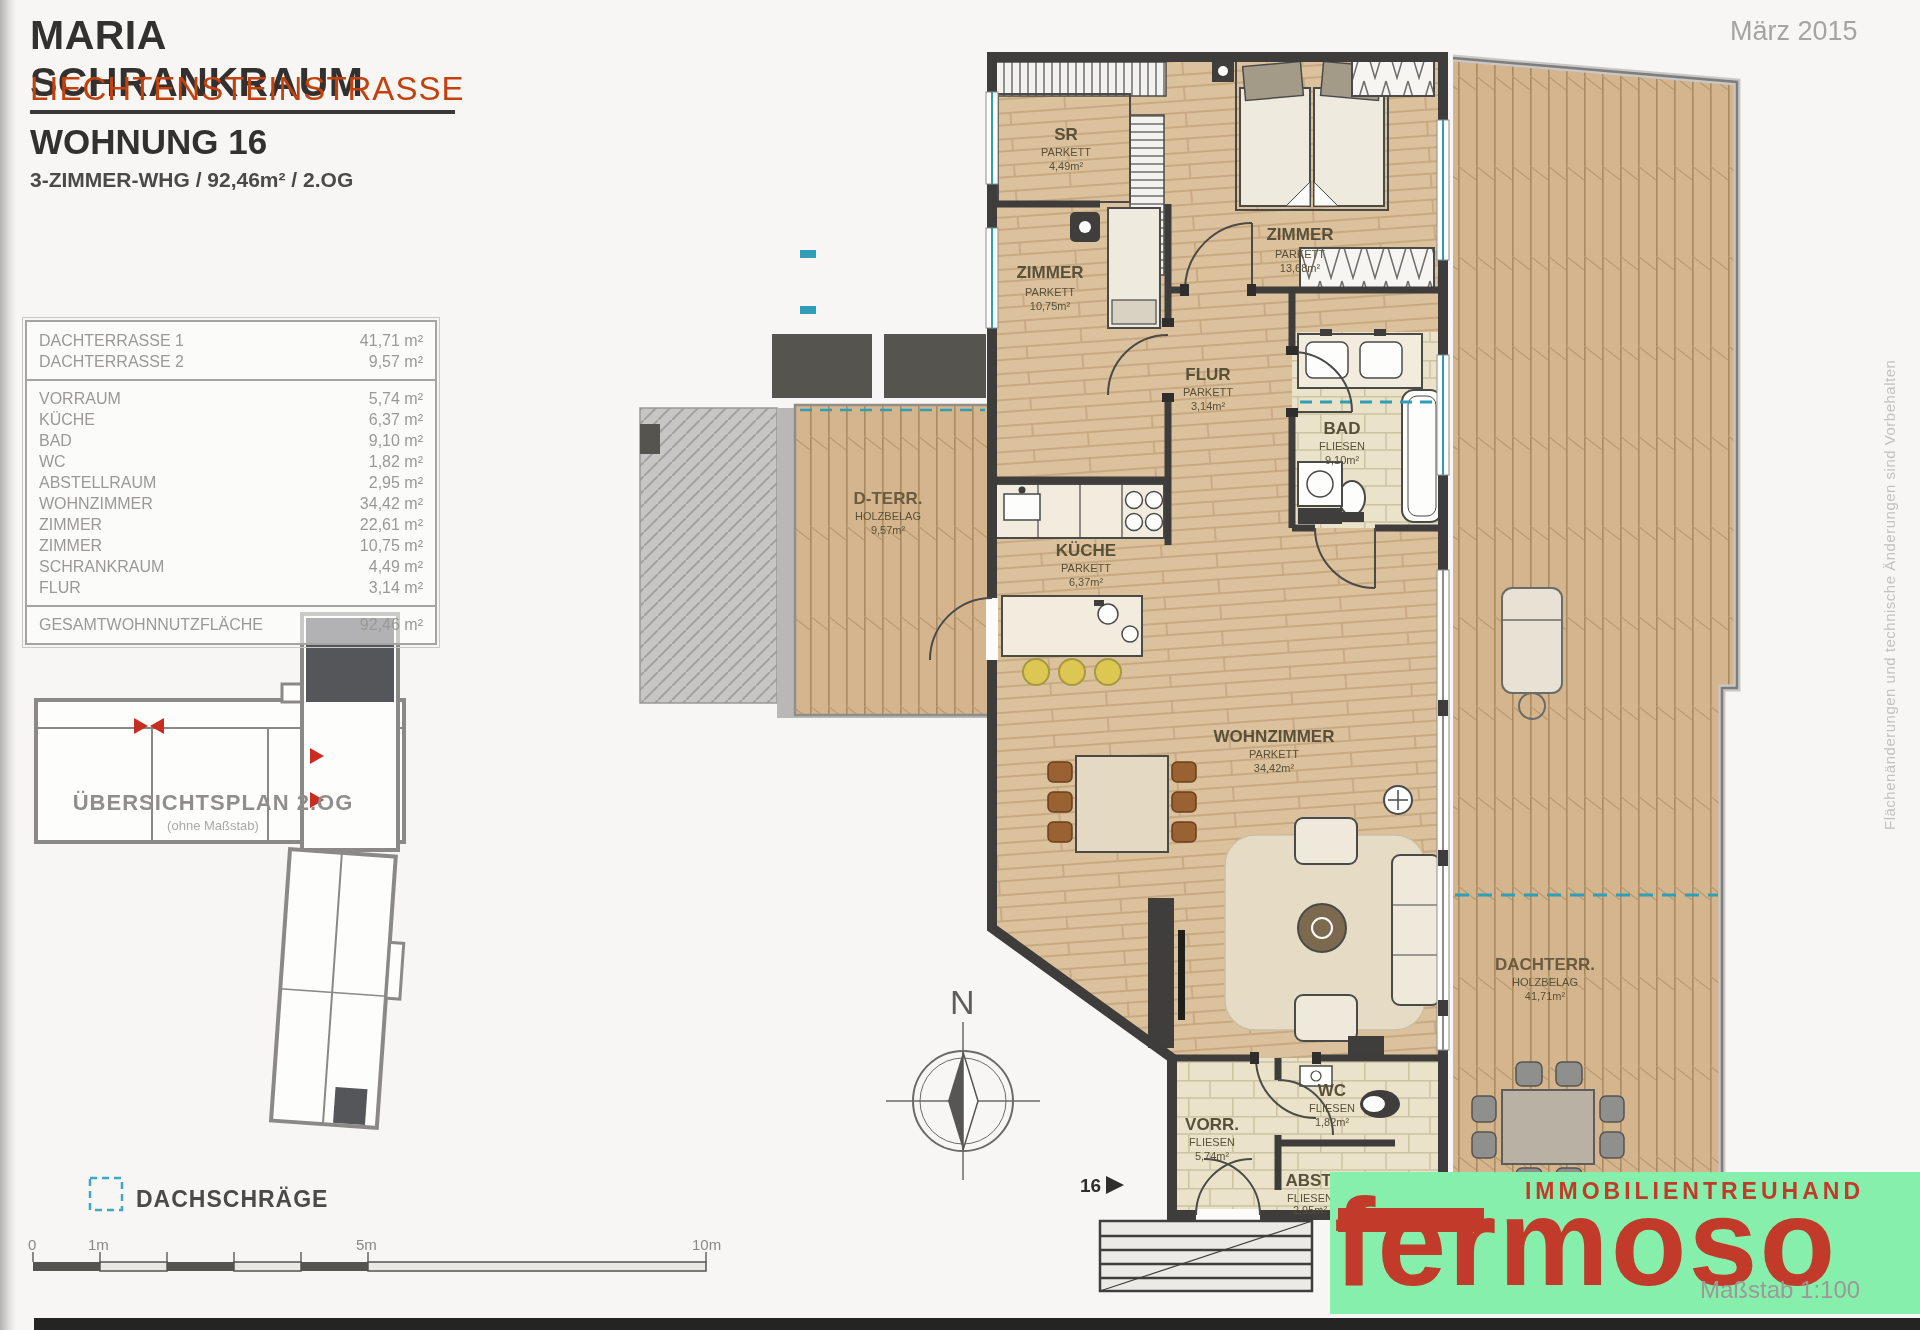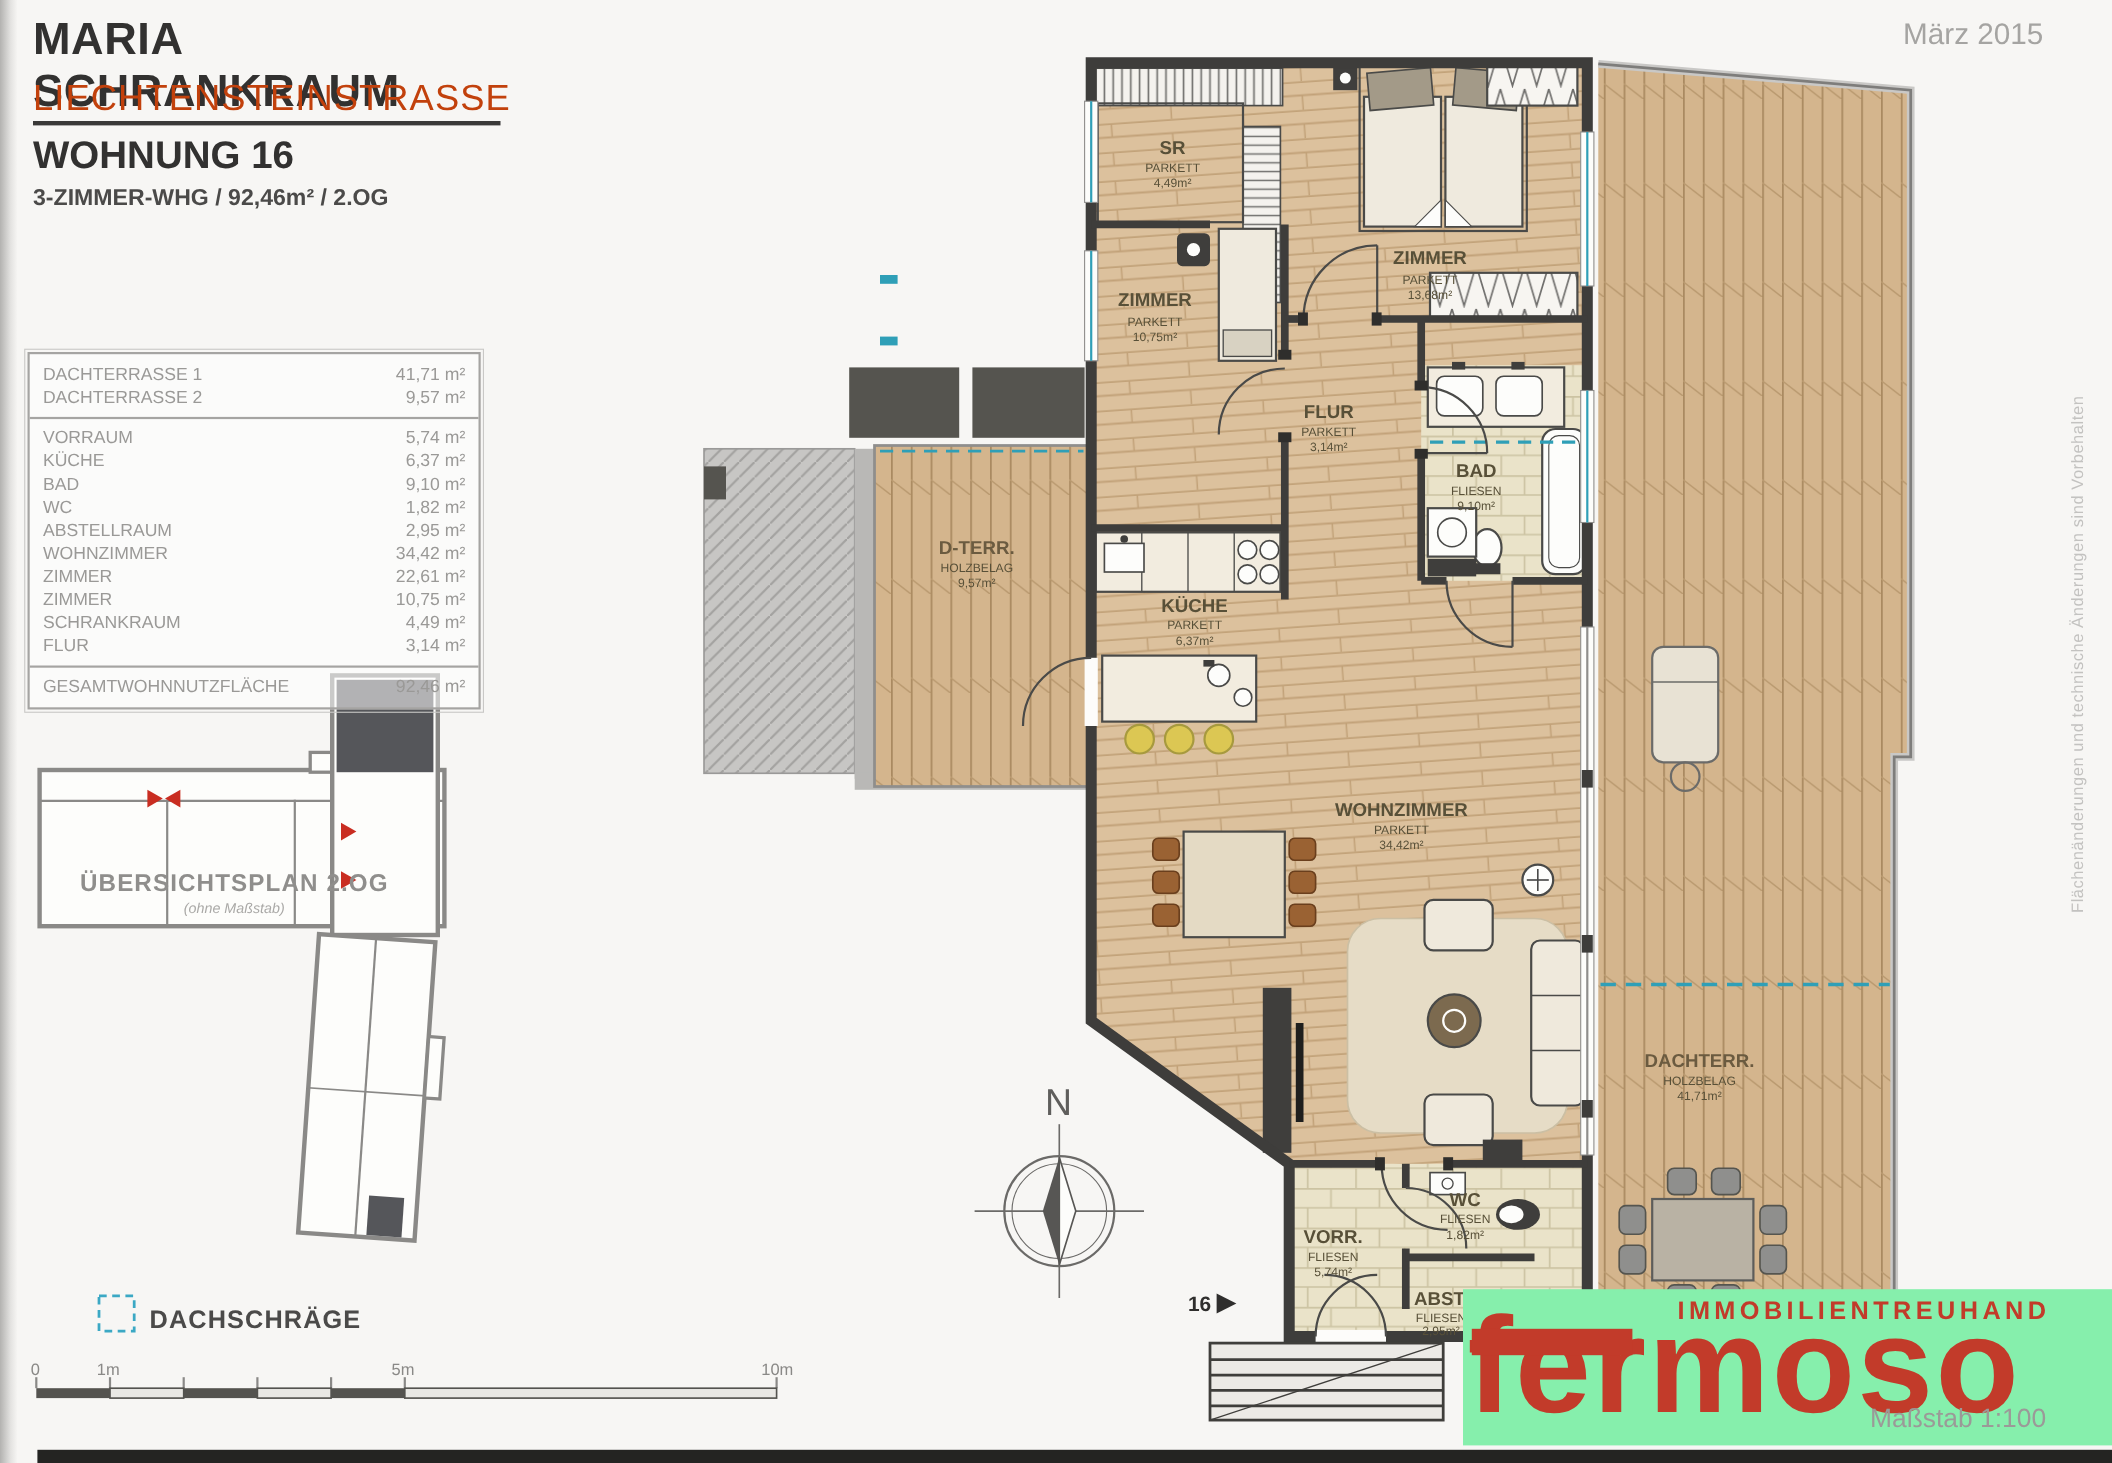--- a/index.html
+++ b/index.html
@@ -20,21 +20,21 @@
   
   .area-table{left:25px;top:320px;width:408px;border:2px solid #a5a4a2;outline:1px solid #c9c8c6;
     outline-offset:2px;background:rgba(255,255,255,.55);padding:6px 0;font-size:16px;color:#9a9997;}
   .tsec{padding:2px 12px;}
   .trow{display:flex;justify-content:space-between;line-height:21px;}
   .trow .v{text-align:right;}
   .tdiv{border-top:2px solid #a5a4a2;margin:5px 0;}
   
   .ov-title{left:58px;top:790px;width:310px;text-align:center;font-size:22px;font-weight:bold;
     letter-spacing:1px;color:#8f8e8c;}
-  .ov-sub{left:58px;top:818px;width:310px;text-align:center;font-size:13px;color:#aaa9a7;font-style:italic;}
+  .ov-sub{left:58px;top:818px;width:310px;text-align:center;font-size:13px;color:#aaa9a7;}
   .leg-label{left:136px;top:1186px;font-size:23px;font-weight:bold;letter-spacing:1px;color:#4b4a49;}
   
   .disclaimer{right:22px;top:350px;height:480px;writing-mode:vertical-rl;transform:rotate(180deg);
     font-size:15px;color:#c3c2c0;letter-spacing:.5px;}
   
   .logo-box{left:1330px;top:1172px;width:590px;height:142px;background:#86efac;}
   .brand-top{position:absolute;top:6px;right:56px;font-size:23px;font-weight:bold;
     letter-spacing:4px;color:#c23b2a;}
   .brand{position:absolute;left:4px;top:8px;font-size:124px;font-weight:bold;letter-spacing:2px;
     line-height:1;color:#c23b2a;}

